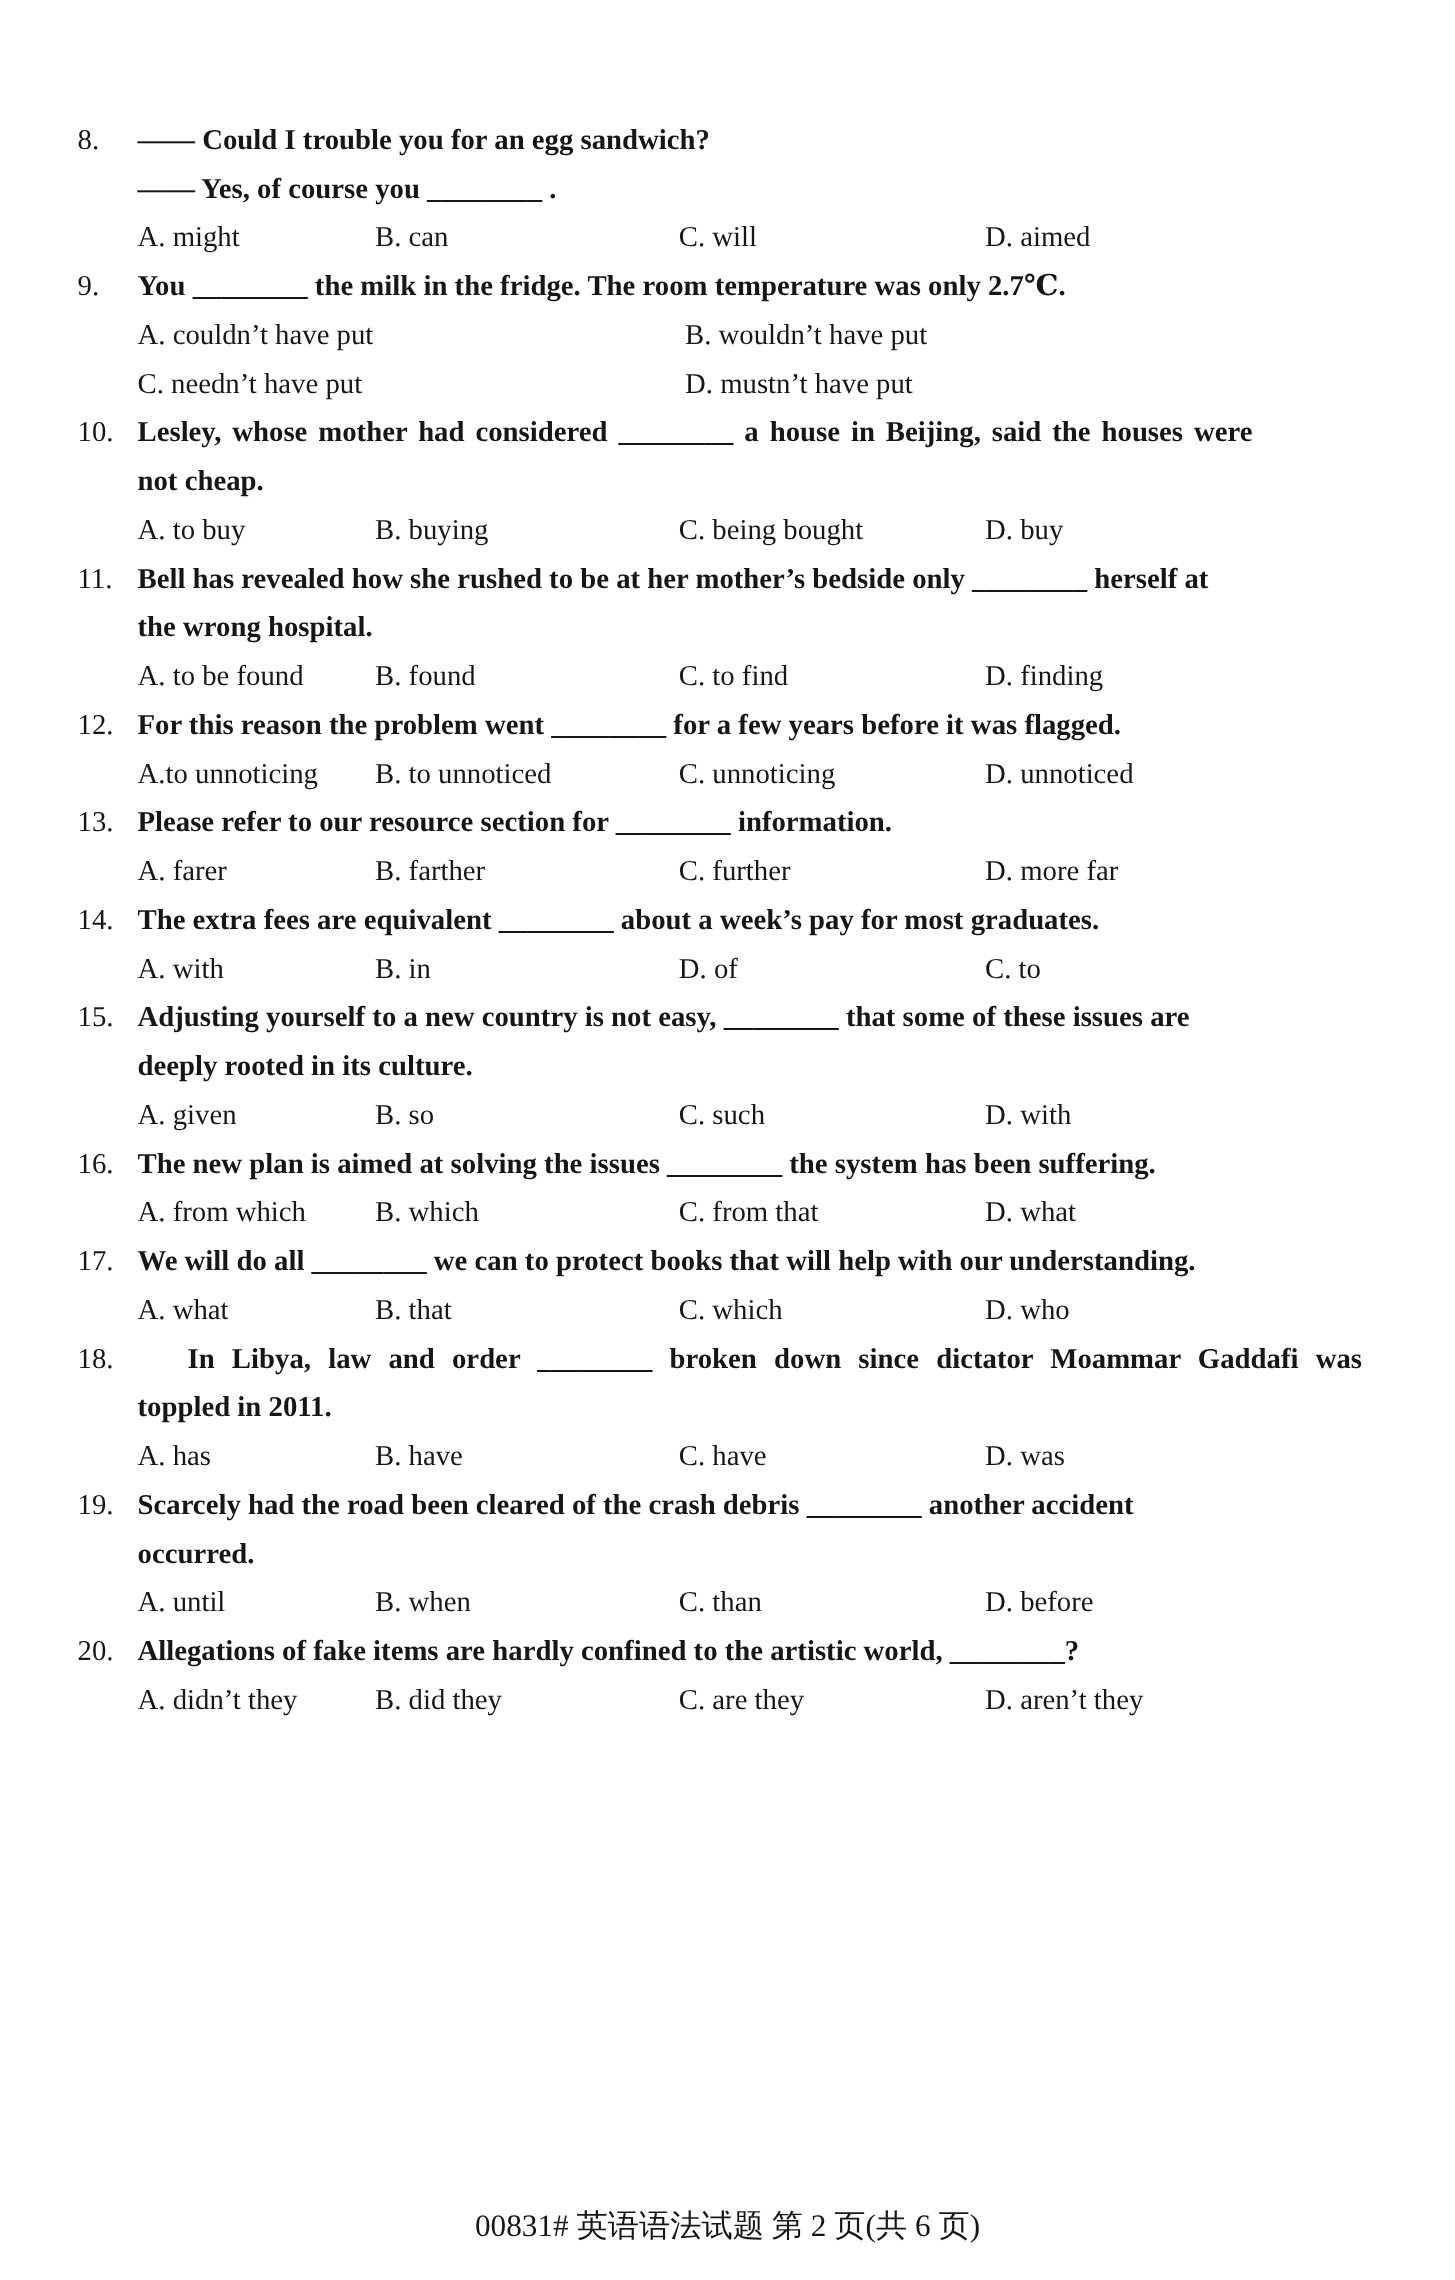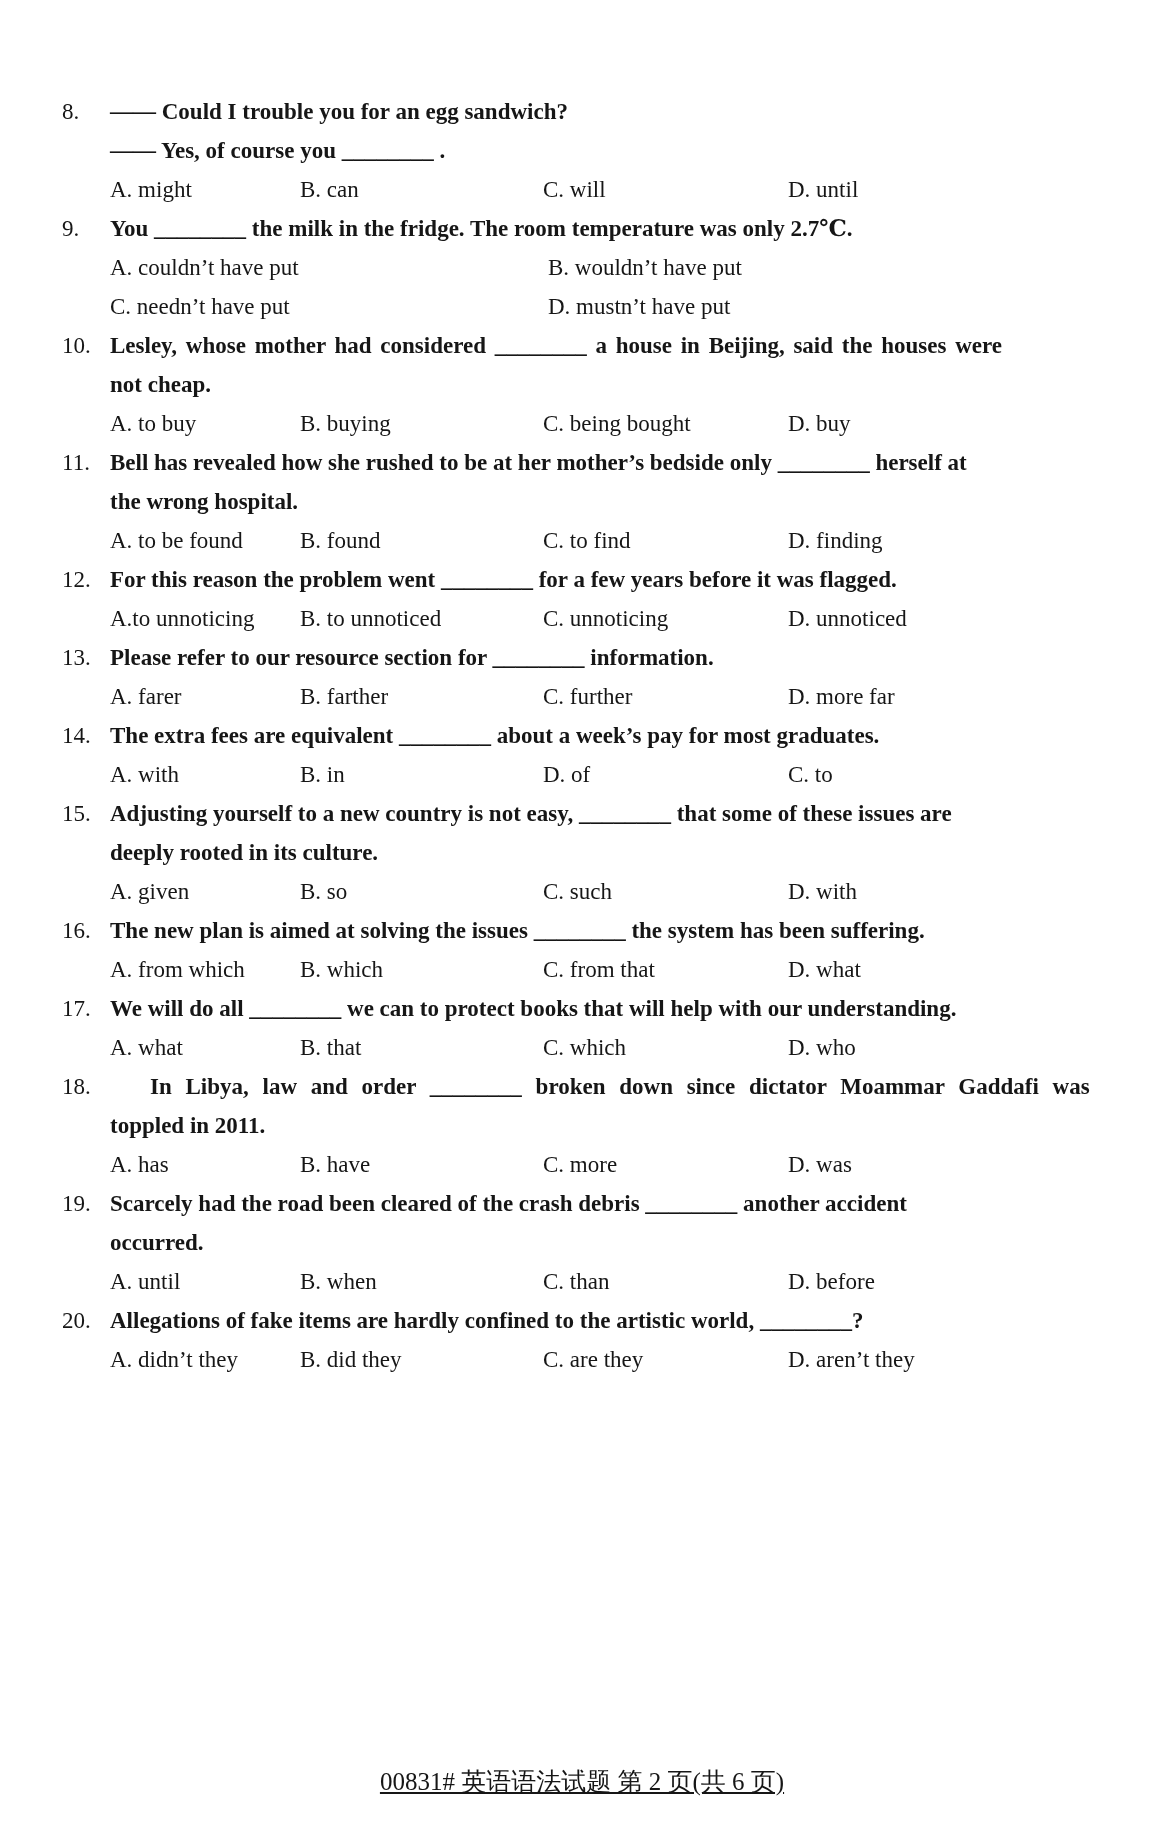--- a/index.html
+++ b/index.html
@@ -46,37 +46,36 @@
   .opt { white-space: nowrap; }
   .footer {
     position: absolute;
     top: 1762px;
     left: 0;
     width: 100%;
     text-align: center;
     font-size: 25px;
     line-height: 39px;
     font-family: "Liberation Serif", "DejaVu Serif", serif;
-    text-decoration: underline;
   }
 </style>
 </head>
 <body>
 
 <main class="content">
 
   <section class="q">
     <span class="q-num">8.</span>
     <div class="q-line">—— Could I trouble you for an egg sandwich?</div>
     <div class="q-line">—— Yes, of course you ________ .</div>
     <div class="opts opts4">
       <span class="opt">A. might</span>
       <span class="opt">B. can</span>
       <span class="opt">C. will</span>
-      <span class="opt">D. until</span>
+      <span class="opt">D. aimed</span>
     </div>
   </section>
 
   <section class="q">
     <span class="q-num">9.</span>
     <div class="q-line">You ________ the milk in the fridge. The room temperature was only 2.7℃.</div>
     <div class="opts opts2">
       <span class="opt">A. couldn’t have put</span>
       <span class="opt">B. wouldn’t have put</span>
       <span class="opt">C. needn’t have put</span>
@@ -175,21 +174,21 @@
     </div>
   </section>
 
   <section class="q">
     <span class="q-num">18.</span>
     <div class="q-line sp2">In Libya, law and order ________ broken down since dictator Moammar Gaddafi was</div>
     <div class="q-line">toppled in 2011.</div>
     <div class="opts opts4">
       <span class="opt">A. has</span>
       <span class="opt">B. have</span>
-      <span class="opt">C. more</span>
+      <span class="opt">C. have</span>
       <span class="opt">D. was</span>
     </div>
   </section>
 
   <section class="q">
     <span class="q-num">19.</span>
     <div class="q-line">Scarcely had the road been cleared of the crash debris ________ another accident</div>
     <div class="q-line">occurred.</div>
     <div class="opts opts4">
       <span class="opt">A. until</span>

